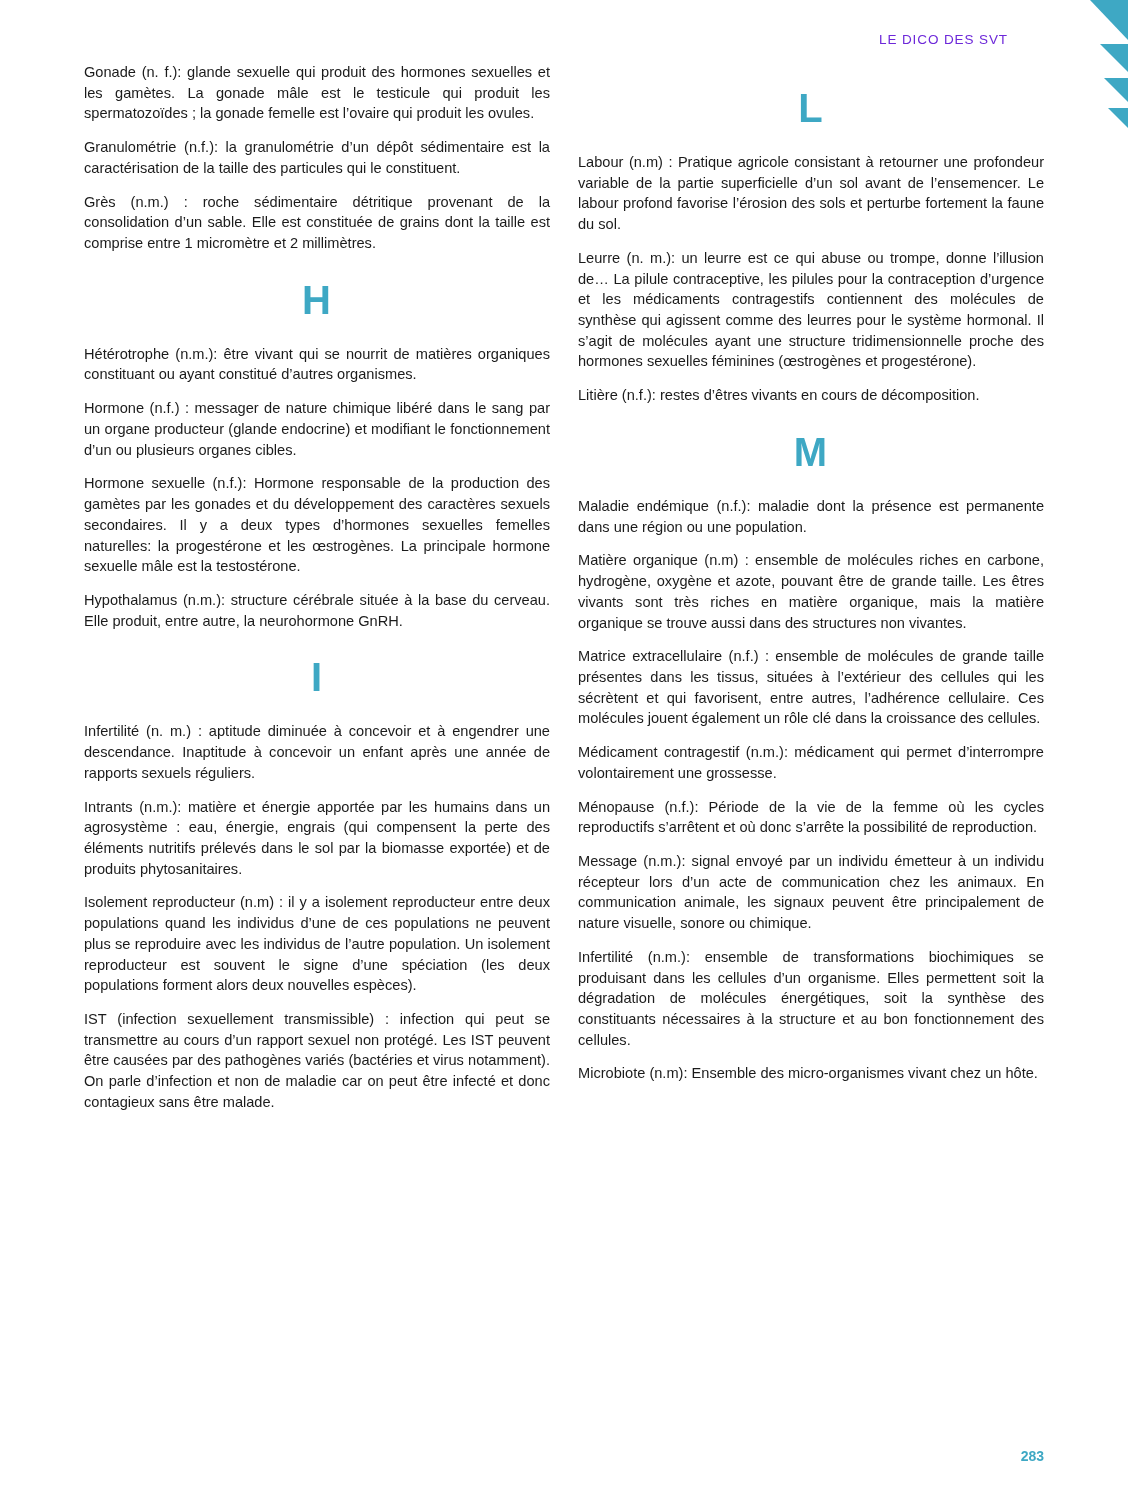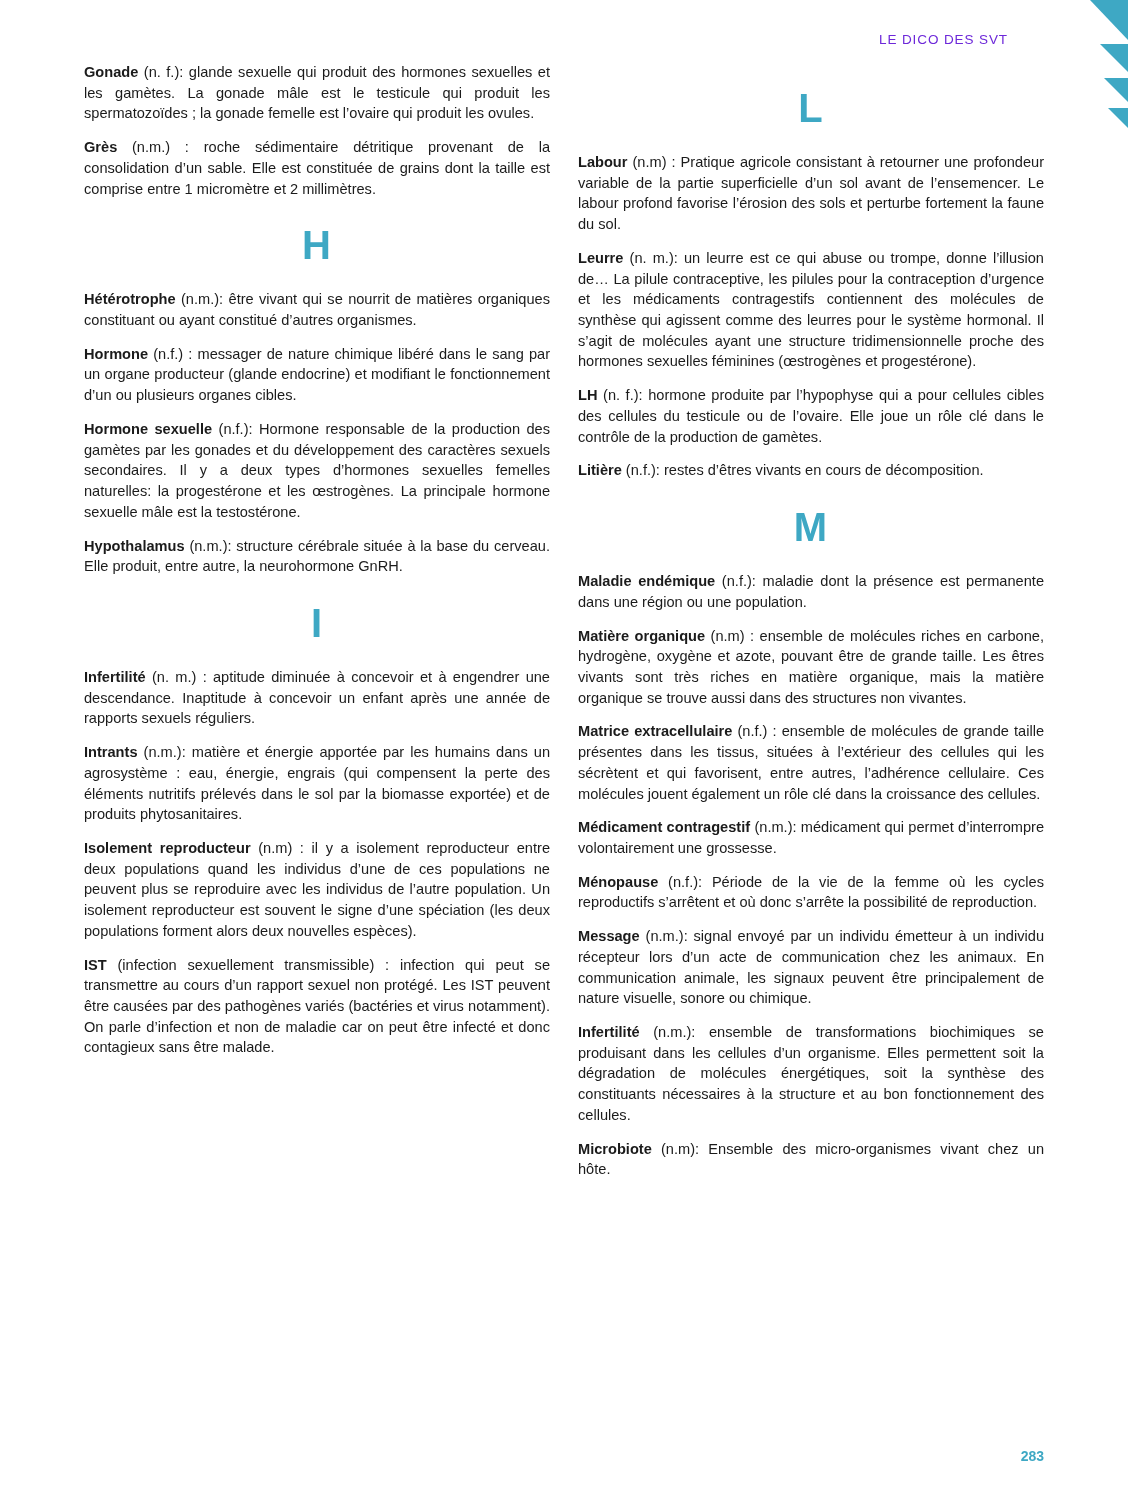--- a/index.html
+++ b/index.html
@@ -58,21 +58,21 @@
 
   p.entry {
     margin: 0 0 13px 0;
     font-size: 14.6px;
     line-height: 1.42;
     text-align: justify;
     hyphens: manual;
     color: #1b1b1b;
   }
   p.entry .term {
-    font-weight: bold;
+    font-weight: normal;
     margin-top: 44px;
   }
 
   
   .letter {
     text-align: center;
     margin: 24px 0 22px 0;
     height: 44px;
     position: relative;
   }
@@ -105,20 +105,21 @@
       <path d="M28 44 H56 V72 Z" fill="#3ea8c4"></path>
       <path d="M32 78 H56 V102 Z" fill="#3ea8c4"></path>
       <path d="M36 108 H56 V128 Z" fill="#3ea8c4"></path>
     </svg>
   </div>
 </div>
 
 <div class="page">
   <div class="col col-left" id="col-left">
       <p class="entry"><span class="term">Gonade</span><span> (n. f.): glande sexuelle qui produit des hormones sexuelles et les gamètes. La gonade mâle est le testicule qui produit les spermatozoïdes ; la gonade femelle est l’ovaire qui produit les ovules.</span></p>
+      <p class="entry"><span class="term">Granulométrie</span><span> (n.f.): la granulométrie d’un dépôt sédimentaire est la caractérisation de la taille des particules qui le constituent.</span></p>
       <p class="entry"><span class="term">Grès</span><span> (n.m.) : roche sédimentaire détritique provenant de la consolidation d’un sable. Elle est constituée de grains dont la taille est comprise entre 1 micromètre et 2 millimètres.</span></p>
       <div class="letter">
         <div class="letter-glyph">H</div>
       </div>
       <p class="entry"><span class="term">Hétérotrophe</span><span> (n.m.): être vivant qui se nourrit de matières organiques constituant ou ayant constitué d’autres organismes.</span></p>
       <p class="entry"><span class="term">Hormone</span><span> (n.f.) : messager de nature chimique libéré dans le sang par un organe producteur (glande endocrine) et modifiant le fonctionnement d’un ou plusieurs organes cibles.</span></p>
       <p class="entry"><span class="term">Hormone sexuelle</span><span> (n.f.): Hormone responsable de la production des gamètes par les gonades et du développement des caractères sexuels secondaires. Il y a deux types d’hormones sexuelles femelles naturelles: la progestérone et les œstrogènes. La principale hormone sexuelle mâle est la testostérone.</span></p>
       <p class="entry"><span class="term">Hypothalamus</span><span> (n.m.): structure cérébrale située à la base du cerveau. Elle produit, entre autre, la neurohormone GnRH.</span></p>
       <div class="letter">
         <div class="letter-glyph">I</div>
@@ -127,21 +128,20 @@
       <p class="entry"><span class="term">Intrants</span><span> (n.m.): matière et énergie apportée par les humains dans un agrosystème : eau, énergie, engrais (qui compensent la perte des éléments nutritifs prélevés dans le sol par la biomasse exportée) et de produits phytosanitaires.</span></p>
       <p class="entry"><span class="term">Isolement reproducteur</span><span> (n.m) : il y a isolement reproducteur entre deux populations quand les individus d’une de ces populations ne peuvent plus se reproduire avec les individus de l’autre population. Un isolement reproducteur est souvent le signe d’une spéciation (les deux populations forment alors deux nouvelles espèces).</span></p>
       <p class="entry"><span class="term">IST</span><span> (infection sexuellement transmissible) : infection qui peut se transmettre au cours d’un rapport sexuel non protégé. Les IST peuvent être causées par des pathogènes variés (bactéries et virus notamment). On parle d’infection et non de maladie car on peut être infecté et donc contagieux sans être malade.</span></p>
     </div>
   <div class="col col-right" id="col-right">
       <div class="letter">
         <div class="letter-glyph">L</div>
       </div>
       <p class="entry"><span class="term">Labour</span><span> (n.m) : Pratique agricole consistant à retourner une profondeur variable de la partie superficielle d’un sol avant de l’ensemencer. Le labour profond favorise l’érosion des sols et perturbe fortement la faune du sol.</span></p>
       <p class="entry"><span class="term">Leurre</span><span> (n. m.): un leurre est ce qui abuse ou trompe, donne l’illusion de… La pilule contraceptive, les pilules pour la contraception d’urgence et les médicaments contragestifs contiennent des molécules de synthèse qui agissent comme des leurres pour le système hormonal. Il s’agit de molécules ayant une structure tridimensionnelle proche des hormones sexuelles féminines (œstrogènes et progestérone).</span></p>
-      <p class="entry"><span class="term">LH</span><span> (n. f.): hormone produite par l’hypophyse qui a pour cellules cibles des cellules du testicule ou de l’ovaire. Elle joue un rôle clé dans le contrôle de la production de gamètes.</span></p>
       <p class="entry"><span class="term">Litière</span><span> (n.f.): restes d’êtres vivants en cours de décomposition.</span></p>
       <div class="letter">
         <div class="letter-glyph">M</div>
       </div>
       <p class="entry"><span class="term">Maladie endémique</span><span> (n.f.): maladie dont la présence est permanente dans une région ou une population.</span></p>
       <p class="entry"><span class="term">Matière organique</span><span> (n.m) : ensemble de molécules riches en carbone, hydrogène, oxygène et azote, pouvant être de grande taille. Les êtres vivants sont très riches en matière organique, mais la matière organique se trouve aussi dans des structures non vivantes.</span></p>
       <p class="entry"><span class="term">Matrice extracellulaire</span><span> (n.f.) : ensemble de molécules de grande taille présentes dans les tissus, situées à l’extérieur des cellules qui les sécrètent et qui favorisent, entre autres, l’adhérence cellulaire. Ces molécules jouent également un rôle clé dans la croissance des cellules.</span></p>
       <p class="entry"><span class="term">Médicament contragestif</span><span> (n.m.): médicament qui permet d’interrompre volontairement une grossesse.</span></p>
       <p class="entry"><span class="term">Ménopause</span><span> (n.f.): Période de la vie de la femme où les cycles reproductifs s’arrêtent et où donc s’arrête la possibilité de reproduction.</span></p>
       <p class="entry"><span class="term">Message</span><span> (n.m.): signal envoyé par un individu émetteur à un individu récepteur lors d’un acte de communication chez les animaux. En communication animale, les signaux peuvent être principalement de nature visuelle, sonore ou chimique.</span></p>

